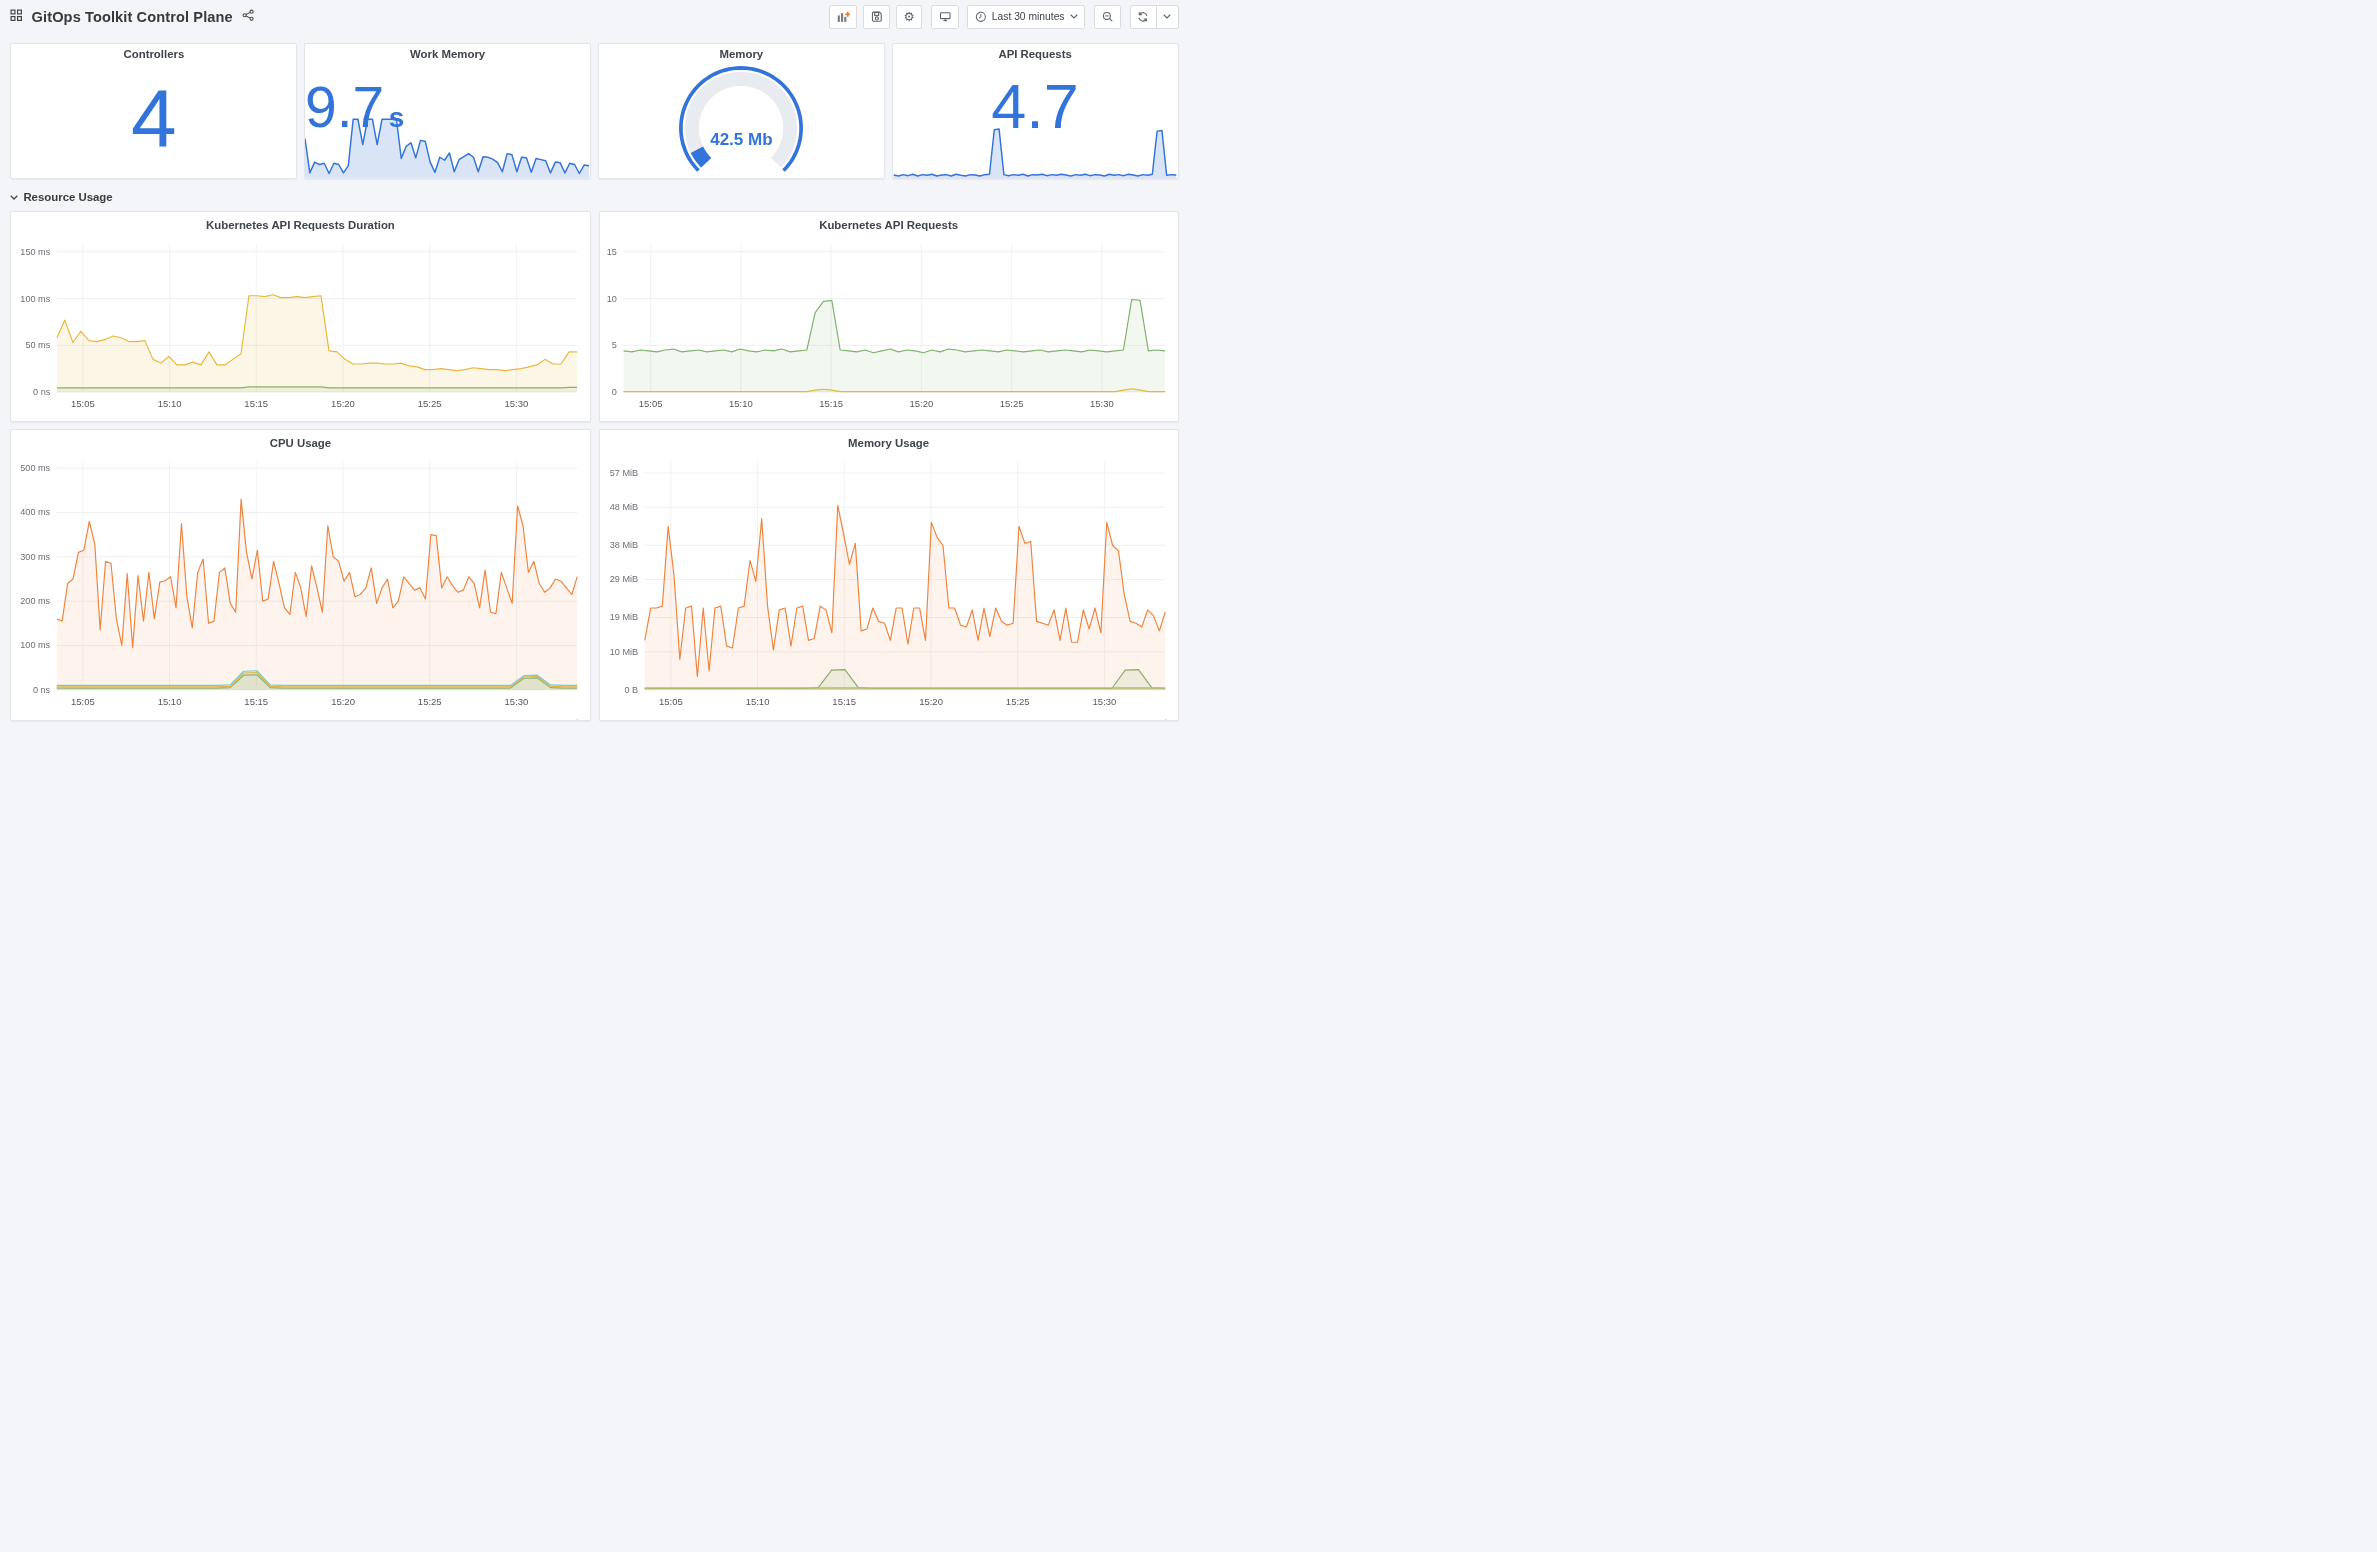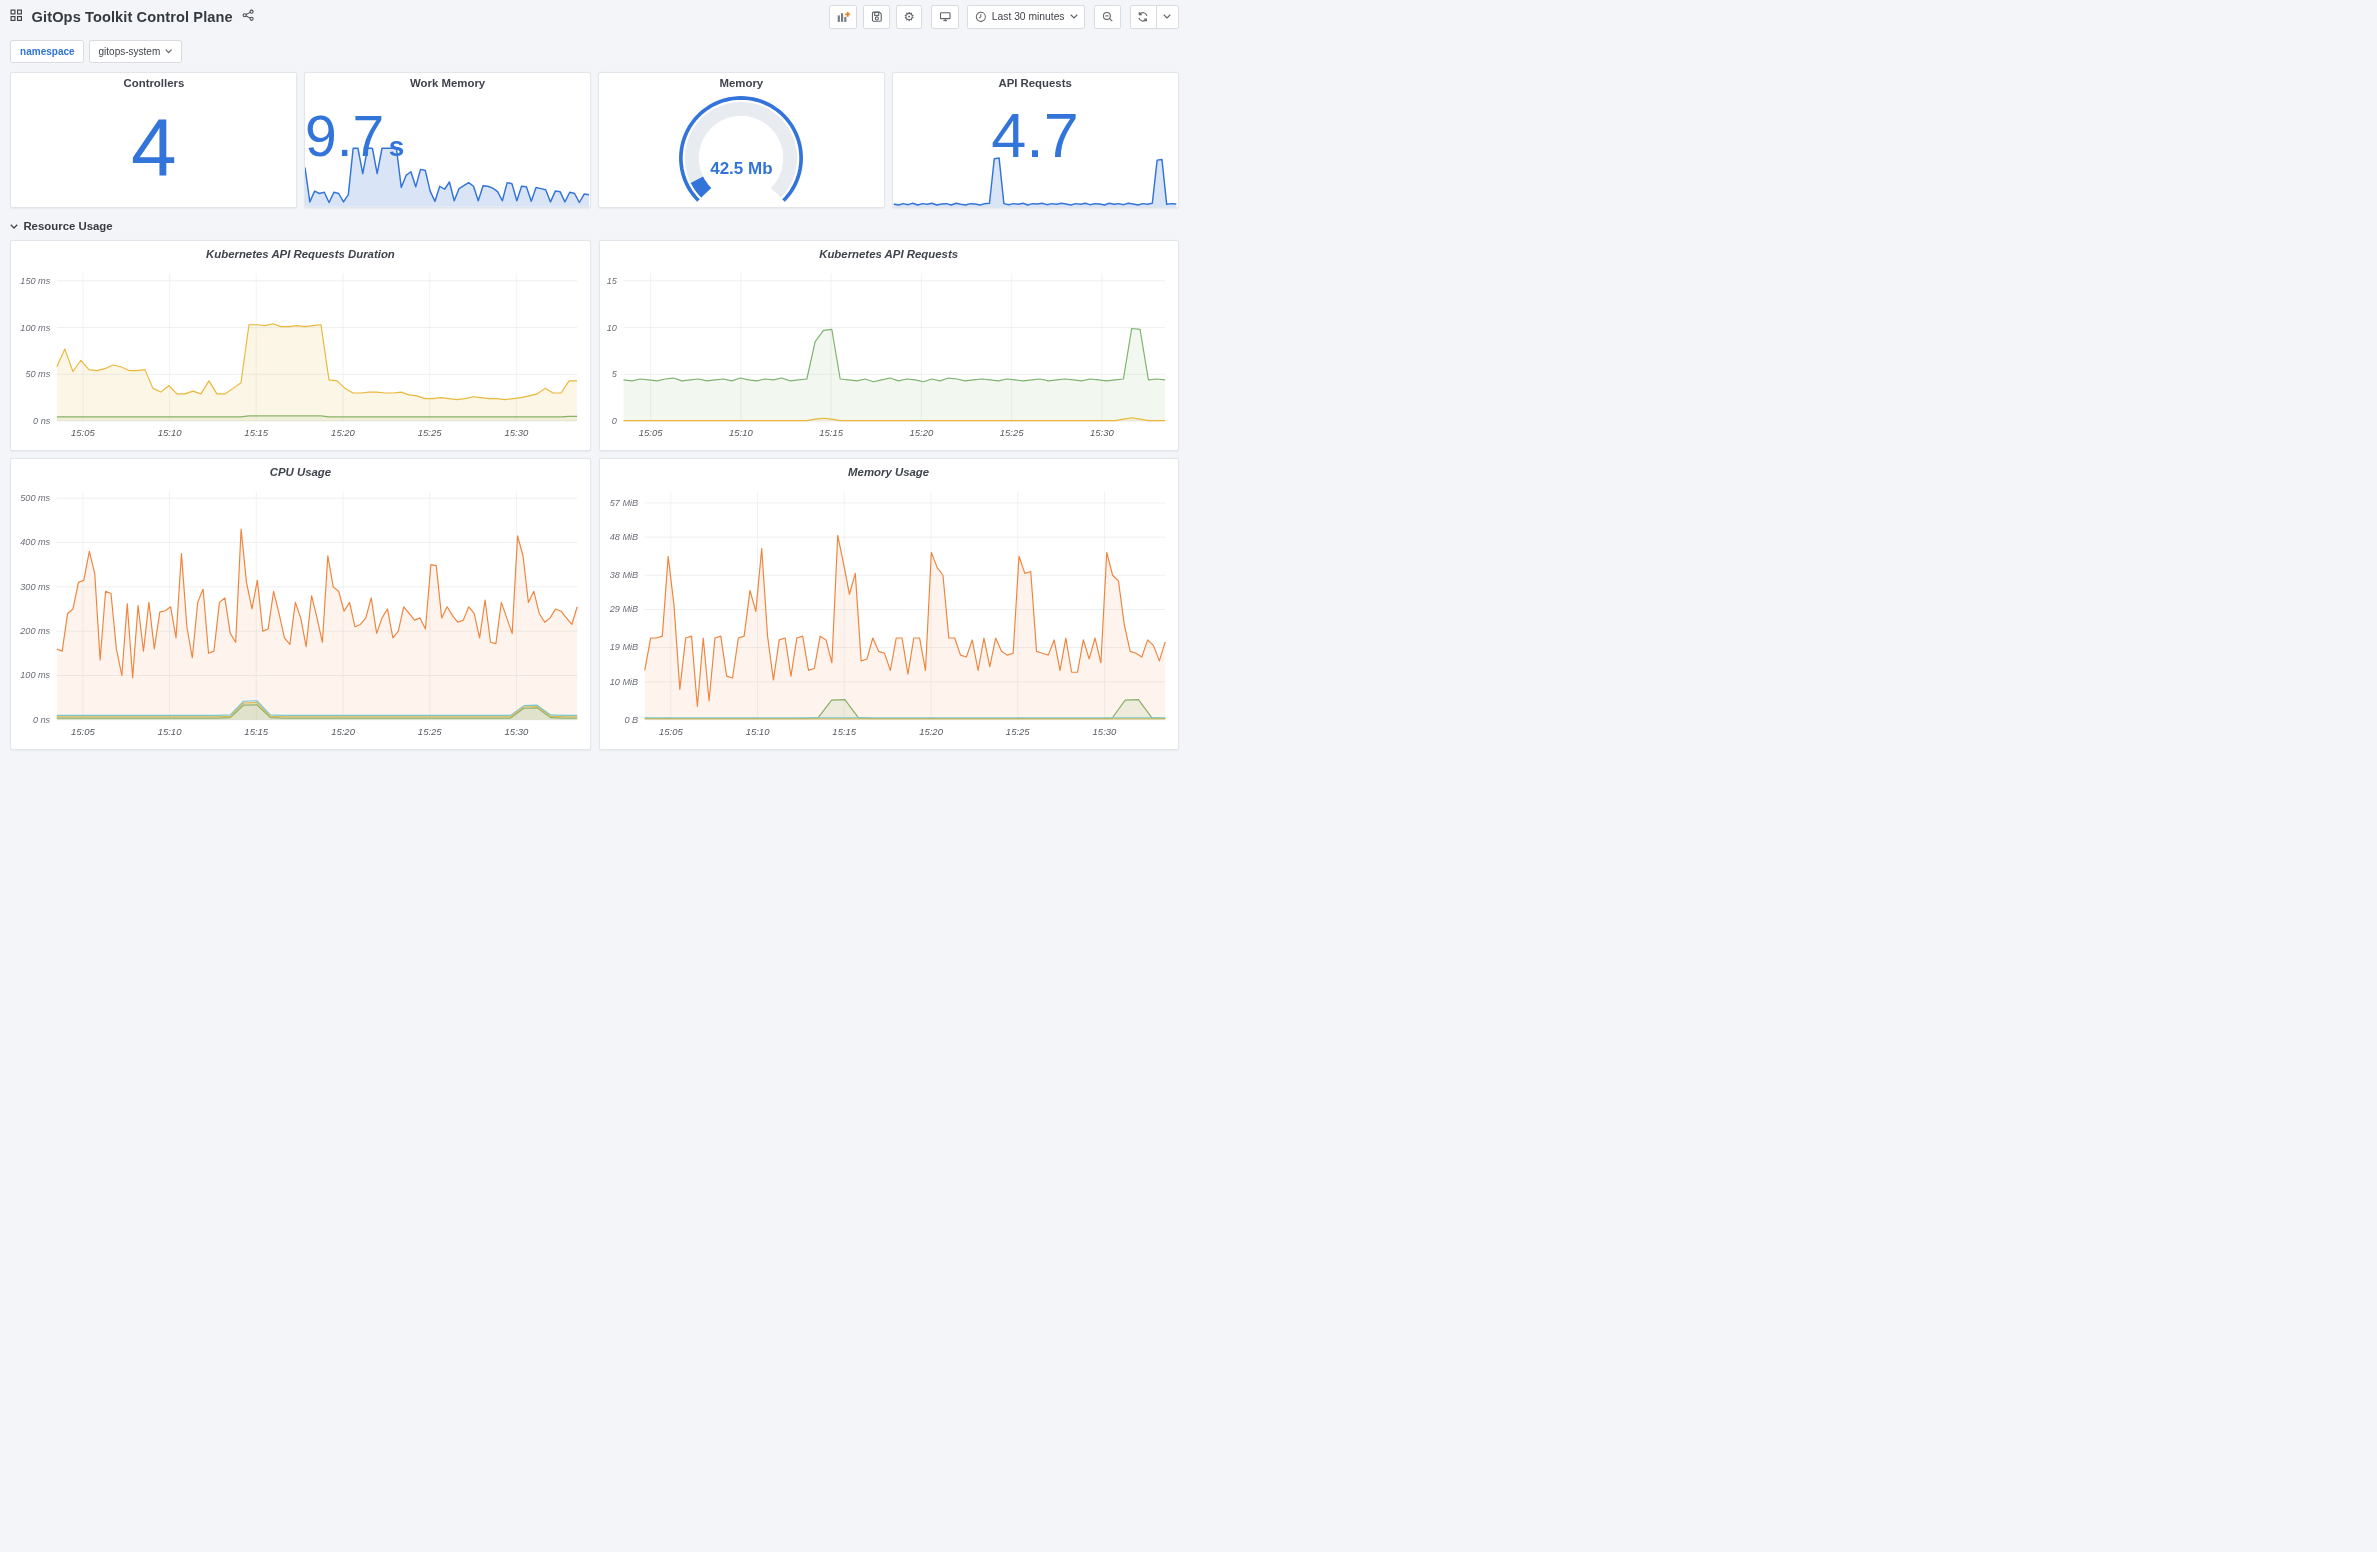--- a/index.html
+++ b/index.html
@@ -54,21 +54,21 @@
   .stat-api .big-val { font-size:63px; position:absolute; left:0; right:0; top:31px; text-align:center; }
   .sparkline { position:absolute; left:0; right:0; bottom:0; }
   .gauge-wrap { position:absolute; left:0; right:0; top:22px; bottom:2.9px; display:flex; align-items:center; justify-content:center; }
   .gauge-val { position:absolute; left:0; right:0; top:86px; text-align:center; color:#3274D9; font-size:17px; font-weight:700; }
 
   
   .row-header { display:flex; align-items:center; gap:5.1px; margin-top:8.8px; height:19px; cursor:pointer; }
   .row-header .title { font-size:11.4px; font-weight:700; color:#383C42; }
 
   
-  .charts { display:grid; grid-template-columns:1fr 1fr; gap:8px; margin-top:2.9px;font-style:italic; }
+  .charts { display:grid; grid-template-columns:1fr 1fr; gap:8px; margin-top:2.9px; }
   .charts.row1 { height:211px; margin-top:4.4px; }
   .charts.row2 { height:292px; margin-top:6.6px; }
   .chart-panel { display:flex; flex-direction:column; padding-top:2.9px; }
   .plot { flex:1; margin:1.5px 4.4px 0 1.5px; position:relative; }
   svg text.tick { font-family:"Liberation Sans",sans-serif; font-size:12.5px; fill:#6A6E76; }
   svg text.tick.x { font-size:13px; fill:#55585E; }
 
   
   .legend { padding:1.5px 10.3px 5.9px 13px; flex:none; }
   .legend-row { display:flex; align-items:center; height:18.3px; font-size:10px; color:#4A4D53; }
@@ -183,31 +183,20 @@
           <span class="icon">
             <svg width="8" height="5.1" viewBox="0 0 11 7" fill="none" stroke="#5F6469" stroke-width="1.6">
                 <polyline points="1,1 5.5,5.5 10,1"></polyline>
               </svg>
           </span>
         </span>
       </div>
     </div>
   </header>
 
-  <div class="submenu">
-    <div class="var-label">namespace</div>
-    <div class="var-value">
-      <span>gitops-system</span>
-      <span class="icon">
-        <svg width="7.3" height="4.4" viewBox="0 0 10 6" fill="none" stroke="#5F6469" stroke-width="1.5">
-            <polyline points="1,1 5,5 9,1"></polyline>
-          </svg>
-      </span>
-    </div>
-  </div>
 
   <section class="stats-row">
     <div class="panel stat stat-controllers">
       <div class="panel-title">Controllers</div>
       <div class="big-val">4</div>
     </div>
     <div class="panel stat stat-wq">
       <div class="panel-title">Work Memory</div>
       <div class="sparkline" style="height: 62px;"><svg width="284" height="62" viewBox="0 0 388 84">
             <path d="M0,84 L0.0,30.5 L6.6,77.4 L13.2,62.6 L19.7,65.9 L26.3,64.2 L32.9,78.2 L39.5,64.2 L46.0,65.9 L52.6,77.4 L59.2,67.5 L65.8,4.1 L72.3,4.1 L78.9,38.7 L85.5,4.1 L92.1,4.1 L98.6,38.7 L105.2,4.1 L111.8,4.1 L118.4,4.1 L124.9,4.1 L131.5,57.6 L138.1,41.2 L144.7,36.2 L151.3,56.8 L157.8,32.9 L164.4,34.6 L171.0,62.6 L177.6,76.6 L184.1,56.0 L190.7,60.1 L197.3,50.2 L203.9,75.8 L210.4,59.3 L217.0,55.2 L223.6,51.1 L230.2,56.0 L236.7,75.8 L243.3,55.2 L249.9,56.0 L256.5,58.5 L263.1,63.4 L269.6,75.8 L276.2,51.1 L282.8,52.7 L289.4,75.8 L295.9,56.0 L302.5,56.8 L309.1,76.6 L315.7,57.6 L322.2,59.3 L328.8,60.9 L335.4,77.4 L342.0,62.6 L348.5,63.4 L355.1,77.4 L361.7,64.2 L368.3,65.9 L374.8,78.2 L381.4,66.7 L388.0,67.5 L388,84 Z" fill="#D9E5F7"></path>

